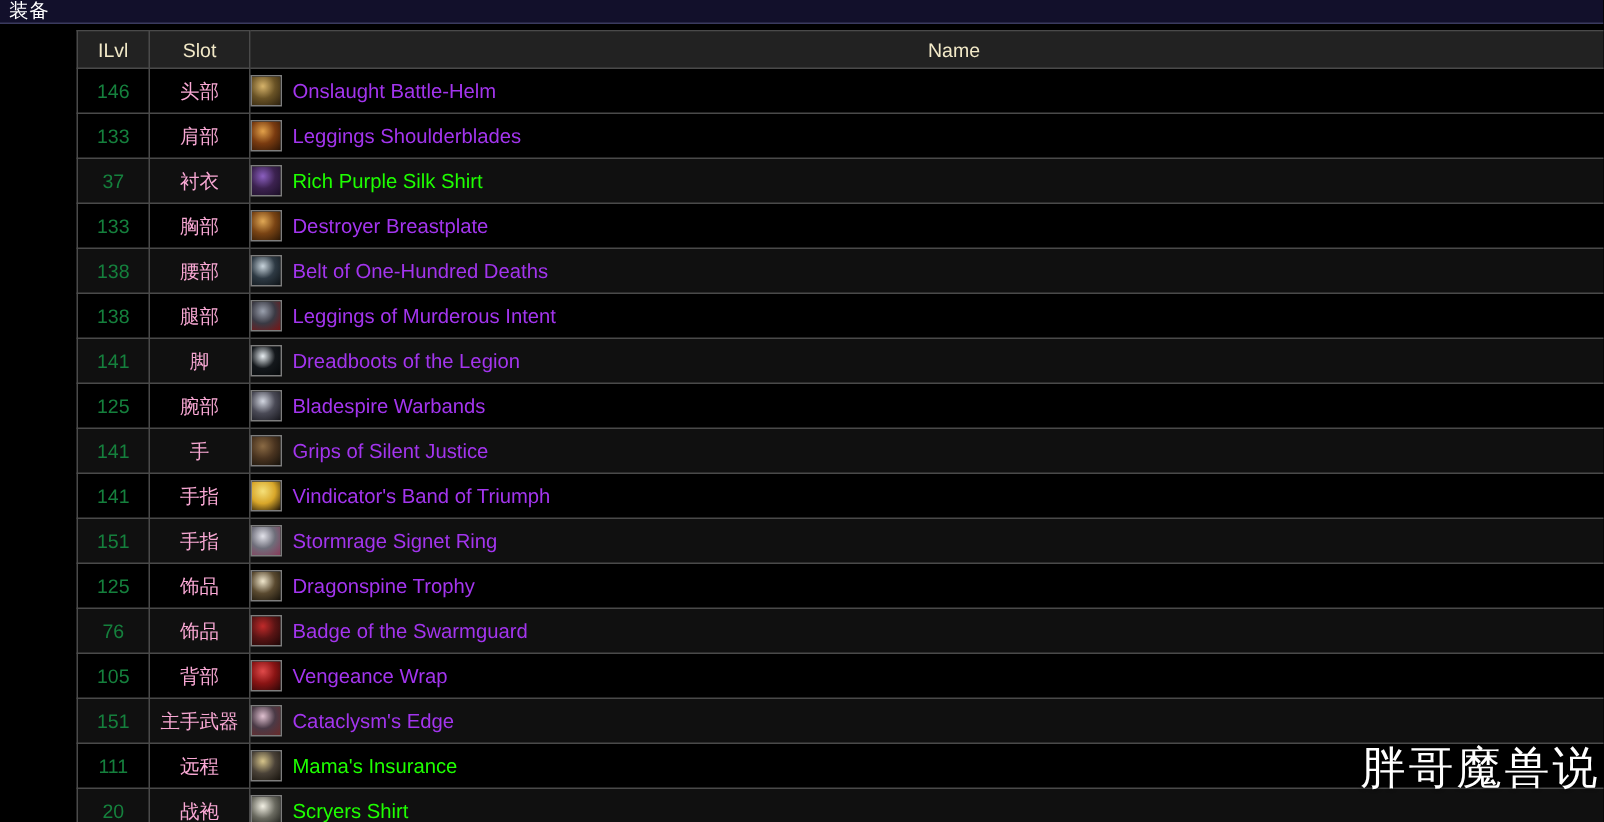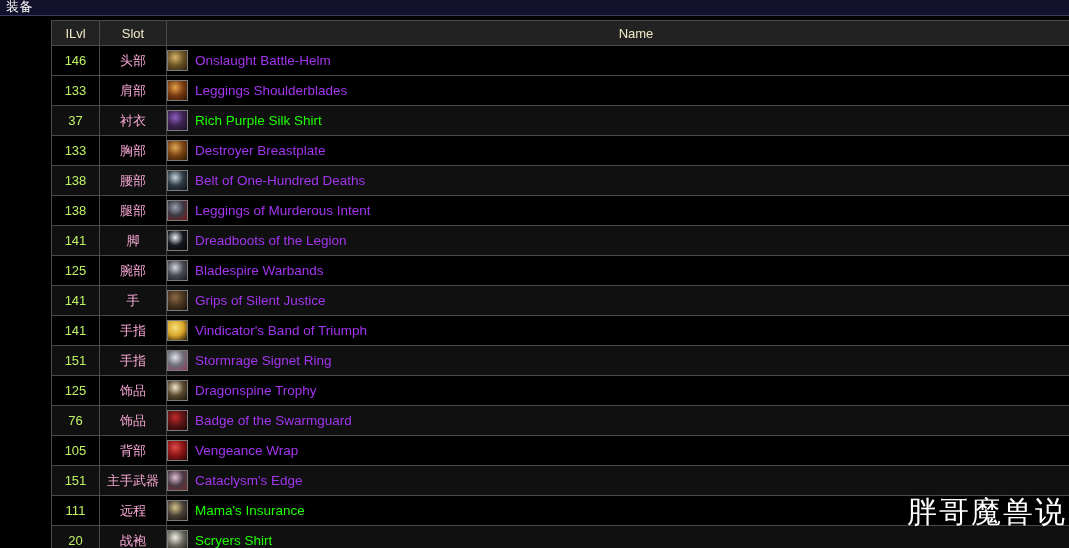--- a/index.html
+++ b/index.html
@@ -58,21 +58,21 @@
   col.col-ilvl { width: 48px; }
   col.col-slot { width: 67px; }
   col.col-name { width: auto; }
 
   table.gear tbody tr { height: 27px; }
   table.gear tbody tr.odd  td { background: #000000; }
   table.gear tbody tr.even td { background: #101010; }
 
   td.ilvl {
     text-align: center;
-    color: #bef264;
+    color: #15803d;
     font-size: 14px;
     padding-right: 4px;
   }
   td.slot {
     text-align: center;
     color: #f9a8d4;
     font-size: 13px;
     padding-right: 3px;
   }
   td.name {

